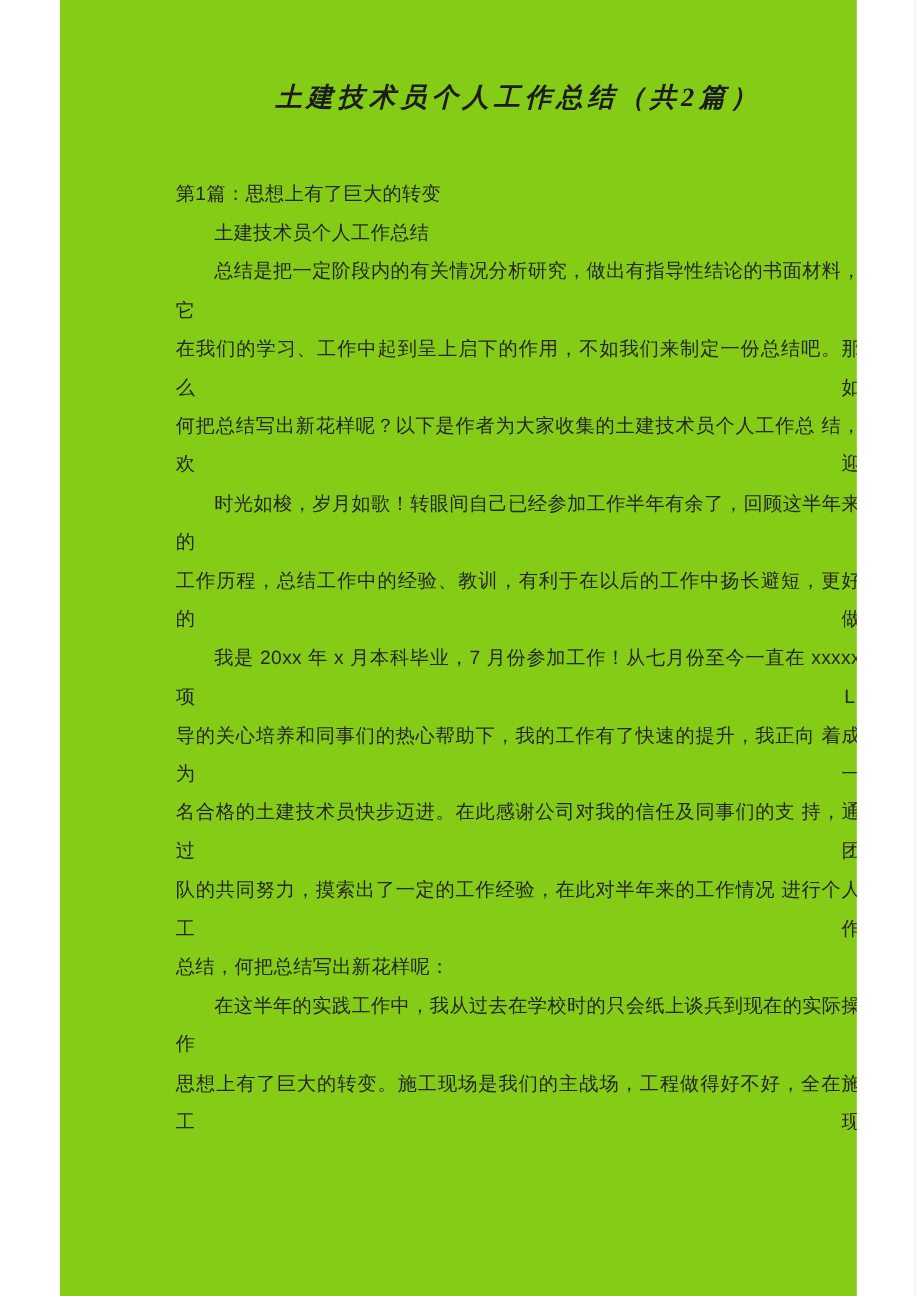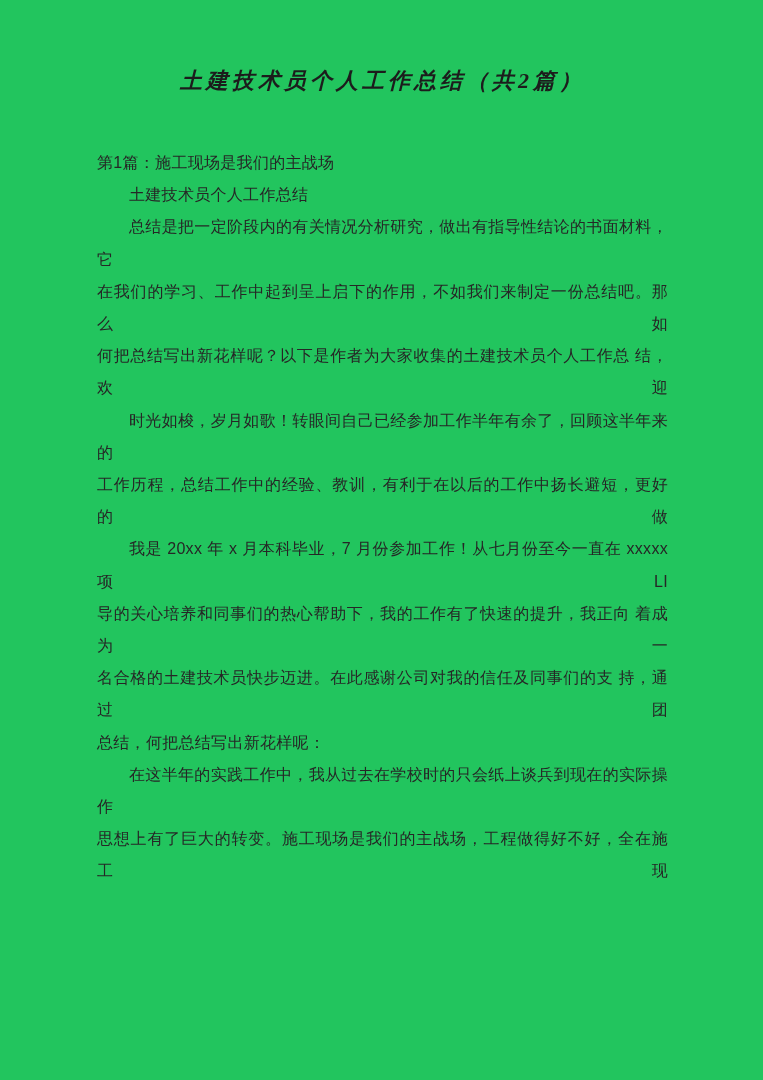--- a/index.html
+++ b/index.html
@@ -2,24 +2,24 @@
 <html><head>
 <meta charset="utf-8">
 <style>
   html, body {
     margin: 0;
     padding: 0;
     background: #ffffff;
   }
   .page {
     position: relative;
-    width: 763px;
+    width: 664px;
     height: 1080px;
     margin: 0 auto;
-    background: #22c55e;
+    background: #84cc16;
     overflow: hidden;
     font-family: "Liberation Sans", sans-serif;
   }
   .content {
     position: absolute;
     left: 97px;
     top: 66px;
     width: 571px;
   }
   .doc-title {
@@ -53,28 +53,29 @@
     text-indent: 2em;
   }
 </style>
 </head>
 <body>
 
 <div class="page">
   <div class="content">
     <h1 class="doc-title">土建技术员个人工作总结（共2篇）</h1>
     <div class="body-lines">
-        <div class="line">第1篇：施工现场是我们的主战场</div>
+        <div class="line">第1篇：思想上有了巨大的转变</div>
         <div class="line indent">土建技术员个人工作总结</div>
         <div class="line indent justify">总结是把一定阶段内的有关情况分析研究，做出有指导性结论的书面材料， 它</div>
         <div class="line justify">在我们的学习、工作中起到呈上启下的作用，不如我们来制定一份总结吧。那 么如</div>
         <div class="line justify">何把总结写出新花样呢？以下是作者为大家收集的土建技术员个人工作总 结，欢迎</div>
         <div class="line indent justify">时光如梭，岁月如歌！转眼间自己已经参加工作半年有余了，回顾这半年来 的</div>
         <div class="line justify">工作历程，总结工作中的经验、教训，有利于在以后的工作中扬长避短，更好 的做</div>
         <div class="line indent justify">我是 20xx 年 x 月本科毕业，7 月份参加工作！从七月份至今一直在 xxxxx 项 LI</div>
         <div class="line justify">导的关心培养和同事们的热心帮助下，我的工作有了快速的提升，我正向 着成为一</div>
         <div class="line justify">名合格的土建技术员快步迈进。在此感谢公司对我的信任及同事们的支 持，通过团</div>
+        <div class="line justify">队的共同努力，摸索出了一定的工作经验，在此对半年来的工作情况 进行个人工作</div>
         <div class="line">总结，何把总结写出新花样呢：</div>
         <div class="line indent justify">在这半年的实践工作中，我从过去在学校时的只会纸上谈兵到现在的实际操 作</div>
         <div class="line justify">思想上有了巨大的转变。施工现场是我们的主战场，工程做得好不好，全在施 工现</div>
       </div>
   </div>
 </div>
 
 </body></html>

